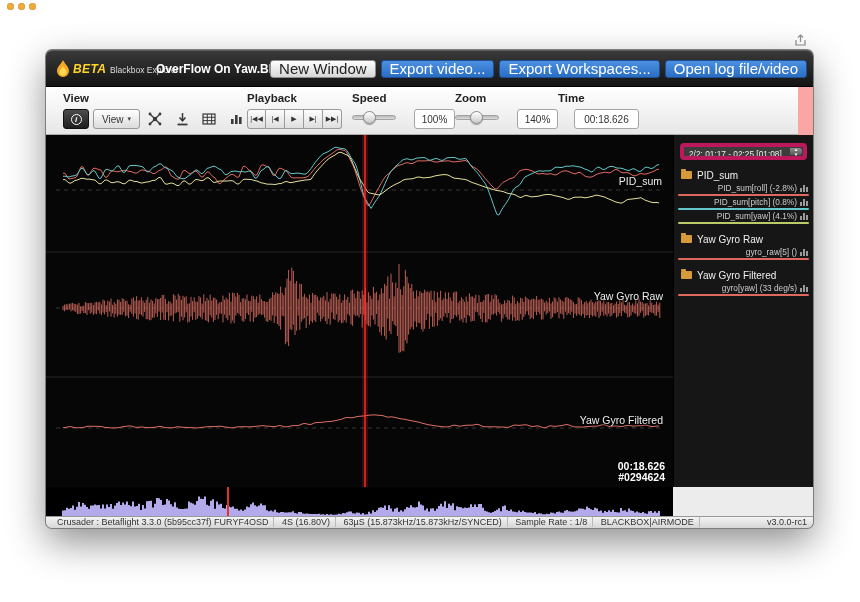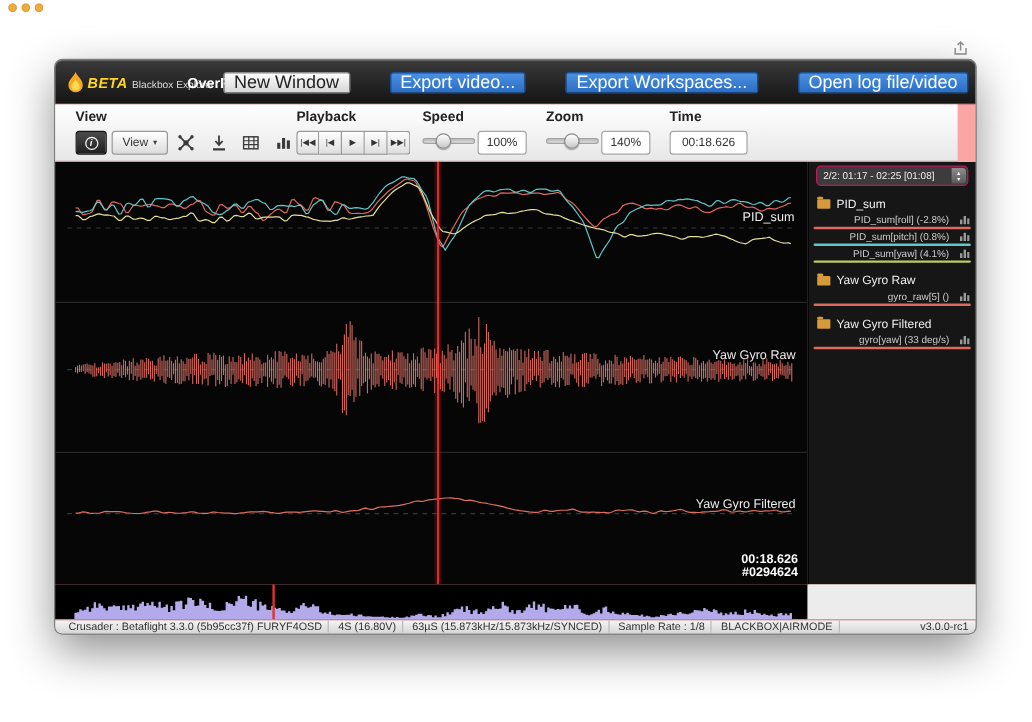--- a/index.html
+++ b/index.html
@@ -19,68 +19,68 @@
 
 .hdr{position:absolute;left:0;top:0;right:0;height:37px;background:linear-gradient(#3a3a3a,#141414);
   border-radius:6px 6px 0 0;border-bottom:1px solid #000;box-shadow:inset 0 1px 0 rgba(255,255,255,.18);}
 .flame{position:absolute;left:10px;top:10px;}
 .brand{position:absolute;left:27px;top:12px;font-style:italic;font-weight:800;font-size:12px;color:#ffd42a;letter-spacing:.4px;}
 .brand-sub{position:absolute;left:64px;top:15px;font-size:8.5px;color:#ddd;}
 .doc-title{position:absolute;left:110px;top:12px;font-size:12px;font-weight:700;color:#fff;}
 .hdr-btns{position:absolute;right:6px;top:10px;display:flex;gap:5px;}
 .hbtn{height:18px;padding:0 8px;font-size:15px;border-radius:3px;line-height:16px;cursor:pointer;font-family:inherit;}
 .btn-gray{background:linear-gradient(#fefefe,#d6d6d6);color:#222;border:1px solid #8c8c8c;}
-.btn-blue{background:linear-gradient(#4c90e2,#2a6ec4);color:#fff;border:1px solid #1d4f92;margin-left:28px;}
+.btn-blue{background:linear-gradient(#4c90e2,#2a6ec4);color:#fff;border:1px solid #1d4f92;}
 
 
 .toolbar{position:absolute;top:37px;left:0;right:15px;height:48px;background:linear-gradient(#ffffff,#e7e7e7);border-bottom:1px solid #ababab;}
 .tlabel{position:absolute;top:5px;font-size:11.5px;font-weight:600;color:#222;}
 .info-btn{position:absolute;left:17px;top:22px;width:26px;height:20px;background:linear-gradient(#4c4c4c,#1f1f1f);
   border:1px solid #111;border-radius:3px;color:#fff;display:flex;align-items:center;justify-content:center;cursor:pointer;}
 .info-i{display:block;width:11px;height:11px;border:1px solid #fff;border-radius:50%;font-size:8px;line-height:10px;text-align:center;font-style:italic;font-weight:700;}
 .view-dd{position:absolute;left:47px;top:22px;width:47px;height:20px;background:linear-gradient(#fff,#dcdcdc);
   border:1px solid #999;border-radius:3px;font-size:10px;color:#333;display:flex;align-items:center;justify-content:center;gap:4px;cursor:pointer;}
 .caret{font-size:7px;color:#444;}
 .icon-group{position:absolute;left:100px;top:22px;display:flex;gap:9px;align-items:center;height:20px;}
 .ibtn{width:18px;height:18px;display:flex;align-items:center;justify-content:center;cursor:pointer;background:none;border:none;}
 .pb-group{position:absolute;left:201px;top:22px;display:flex;}
 .pbtn{min-width:19px;height:20px;border:1px solid #9a9a9a;border-left:none;background:linear-gradient(#fdfdfd,#dedede);
   font-size:7px;color:#333;cursor:pointer;font-family:inherit;padding:0 2px;}
 .pbtn:first-child{border-left:1px solid #9a9a9a;border-radius:3px 0 0 3px;}
 .pbtn:last-child{border-radius:0 3px 3px 0;}
 .slider{position:absolute;top:28px;width:44px;height:5px;background:linear-gradient(#b9b9b9,#dcdcdc);border:1px solid #a2a2a2;border-radius:3px;cursor:pointer;}
 .thumb{position:absolute;top:-5px;width:13px;height:13px;border-radius:50%;background:linear-gradient(#ffffff,#c9c9c9);border:1px solid #8a8a8a;box-shadow:0 1px 1px rgba(0,0,0,.35);}
 .valbox{position:absolute;top:22px;width:41px;height:20px;border:1px solid #a5a5a5;border-radius:3px;background:#fff;
-  font-size:10px;color:#333;text-align:center;font-family:inherit;}
+  font-size:10px;color:#333;text-align:center;font-family:inherit;margin-left:16px;}
 #time-input{width:65px;}
 
 
 .chart-area{position:absolute;top:85px;left:0;width:627px;height:352px;background:#060606;overflow:hidden;cursor:crosshair;}
 .plot-label{position:absolute;color:#eee;font-size:10.5px;text-shadow:0 1px 2px #000;}
 #plot-label-0{right:11px;top:40px;}
 #plot-label-1{right:10px;top:155px;}
 #plot-label-2{right:10px;top:279px;}
 .cursor-readout{position:absolute;right:8px;bottom:4px;text-align:right;color:#fff;font-size:10.5px;font-weight:700;line-height:11px;text-shadow:0 1px 2px #000;}
 
 
 .sidebar{position:absolute;top:85px;left:627px;width:140px;height:352px;background:#161616;border-left:1px solid #000;}
 .legend-hd{position:relative;padding:5px 8px 3px;}
 .legend-title{font-size:14px;font-weight:700;color:#fff;}
 .legend-icons{position:absolute;top:5px;right:7px;display:flex;gap:4px;color:#9a9a9a;font-size:9px;line-height:10px;}
 .legend-icons span{cursor:pointer;}
-.log-select{position:relative;margin:3px 6px 0;height:17px;background:#3c3c3c;border:1px solid #be185d;border-radius:4px;
+.log-select{position:relative;margin:8px 6px 0;height:17px;background:#3c3c3c;border:4px solid #be185d;border-radius:4px;
   color:#eee;font-size:8.3px;line-height:15px;padding:0 16px 0 5px;white-space:nowrap;overflow:hidden;cursor:pointer;}
 .sel-stepper{position:absolute;right:1px;top:1px;bottom:1px;width:12px;background:linear-gradient(#8d8d8d,#585858);
   border-radius:0 3px 3px 0;display:flex;flex-direction:column;align-items:center;justify-content:center;color:#fff;font-size:4.5px;line-height:5px;}
 .lgroup{margin-top:8px;height:14px;display:flex;align-items:center;gap:5px;padding:0 7px;cursor:pointer;}
 .folder{width:11px;height:8px;background:#d79a3b;border-radius:1px;position:relative;flex:0 0 auto;}
 .folder::before{content:"";position:absolute;top:-2px;left:0;width:5px;height:2px;background:#d79a3b;border-radius:1px 1px 0 0;}
 .lg-name{font-size:10px;color:#f0f0f0;}
 .lfield{cursor:pointer;}
-.lf-row{display:flex;justify-content:flex-end;align-items:center;gap:9px;padding:1px 5px 0;}
+.lf-row{display:flex;justify-content:flex-end;align-items:center;gap:3px;padding:1px 5px 0;}
 .lf-label{font-size:8.3px;color:#ccc;white-space:nowrap;}
 .lf-line{height:2px;margin:1px 4px 0;border-radius:1px;background:#888;}
 .graph-setup{position:absolute;left:6px;right:6px;bottom:7px;height:17px;background:linear-gradient(#fbfbfb,#d9d9d9);
   border:1px solid #8a8a8a;border-radius:3px;font-size:9.5px;color:#222;text-align:center;line-height:15px;cursor:pointer;font-family:inherit;}
 
 
 .seekbar{position:absolute;top:437px;left:0;width:627px;height:29px;background:#000;cursor:pointer;}
 .seek-gap{position:absolute;top:437px;left:627px;width:140px;height:29px;background:#ececec;}
 .seek-marker{position:absolute;left:181px;top:0;width:2px;height:29px;background:#e03030;}
 

